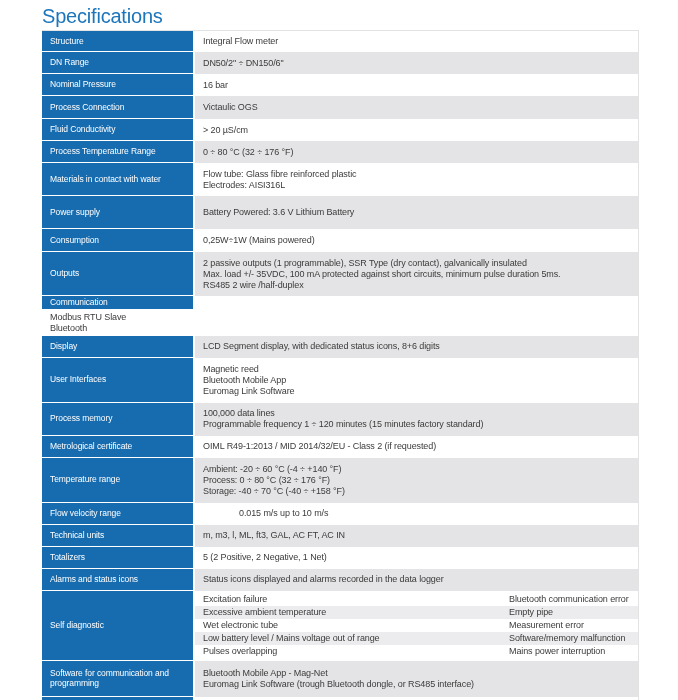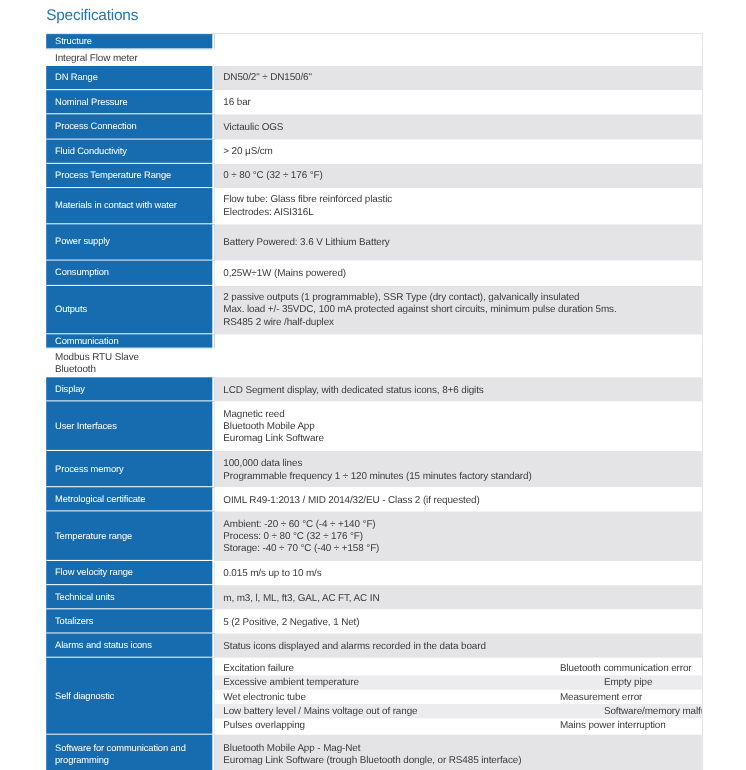--- a/index.html
+++ b/index.html
@@ -4,21 +4,21 @@
 <style>
   html, body { margin:0; padding:0; }
   body {
     width:678px; height:700px; overflow:hidden; position:relative;
     background:#ffffff;
     font-family:"Liberation Sans", sans-serif;
     -webkit-font-smoothing:antialiased;
   }
   .page-title {
     position:absolute; left:42px; top:5px;
-    font-size:14px; color:#1c76bb; letter-spacing:-0.2px;
+    font-size:20px; color:#1c76bb; letter-spacing:-0.2px;
   }
   .spec-table {
     position:absolute; left:42px; top:30px; width:597px;
     border-top:1px solid #e3e3e4; border-right:1px solid #e3e3e4;
     box-sizing:border-box;
   }
   .spec-row { display:flex; align-items:stretch; }
   .label-cell {
     width:153px; box-sizing:border-box; flex:none;
     background:#176cb0; color:#ffffff;
@@ -37,31 +37,31 @@
     padding:2px 6px 2px 8px;
   }
   .spec-row.gray .value-cell { background:#e4e4e6; }
   .value-line { white-space:nowrap; overflow:hidden; }
   .value-cell.twocol { padding:0; justify-content:center; }
   .diag-subrow {
     display:flex; align-items:center;
     height:13px; line-height:13px;
     padding-left:8px; box-sizing:border-box;
   }
-  .diag-subrow.stripe { background:#ececee;gap:40px; }
+  .diag-subrow.stripe { background:#ececee; }
   .diag-left { width:306px; flex:none; white-space:nowrap; overflow:hidden; }
   .diag-right { flex:1; white-space:nowrap; overflow:hidden; }
 </style>
 </head>
 <body>
 
 <div class="page-title">Specifications</div>
 
 <div class="spec-table">
-    <div class="spec-row" style="min-height: 21px; flex-direction: column;">
+    <div class="spec-row" style="min-height: 21px;">
       <div class="label-cell">
         <span>Structure</span>
       </div>
       <div class="value-cell">
         <div class="value-line">Integral Flow meter</div>
       </div>
     </div>
     <div class="spec-row gray" style="min-height: 22px;">
       <div class="label-cell">
         <span>DN Range</span>
@@ -184,21 +184,21 @@
     <div class="spec-row gray" style="min-height: 45px;">
       <div class="label-cell">
         <span>Temperature range</span>
       </div>
       <div class="value-cell">
         <div class="value-line">Ambient: -20 ÷ 60 °C (-4 ÷ +140 °F)</div>
         <div class="value-line">Process: 0 ÷ 80 °C (32 ÷ 176 °F)</div>
         <div class="value-line">Storage: -40 ÷ 70 °C (-40 ÷ +158 °F)</div>
       </div>
     </div>
-    <div class="spec-row" style="min-height: 22px;">
+    <div class="spec-row" style="min-height: 22px; gap: 36px;">
       <div class="label-cell">
         <span>Flow velocity range</span>
       </div>
       <div class="value-cell">
         <div class="value-line">0.015 m/s up to 10 m/s</div>
       </div>
     </div>
     <div class="spec-row gray" style="min-height: 22px;">
       <div class="label-cell">
         <span>Technical units</span>
@@ -213,21 +213,21 @@
       </div>
       <div class="value-cell">
         <div class="value-line">5 (2 Positive, 2 Negative, 1 Net)</div>
       </div>
     </div>
     <div class="spec-row gray" style="min-height: 22px;">
       <div class="label-cell">
         <span>Alarms and status icons</span>
       </div>
       <div class="value-cell">
-        <div class="value-line">Status icons displayed and alarms recorded in the data board</div>
+        <div class="value-line">Status icons displayed and alarms recorded in the data logger</div>
       </div>
     </div>
     <div class="spec-row" style="min-height: 70px;">
       <div class="label-cell">
         <span>Self diagnostic</span>
       </div>
       <div class="value-cell twocol">
         <div class="diag-subrow">
           <span class="diag-left">Excitation failure</span>
           <span class="diag-right">Bluetooth communication error</span>

